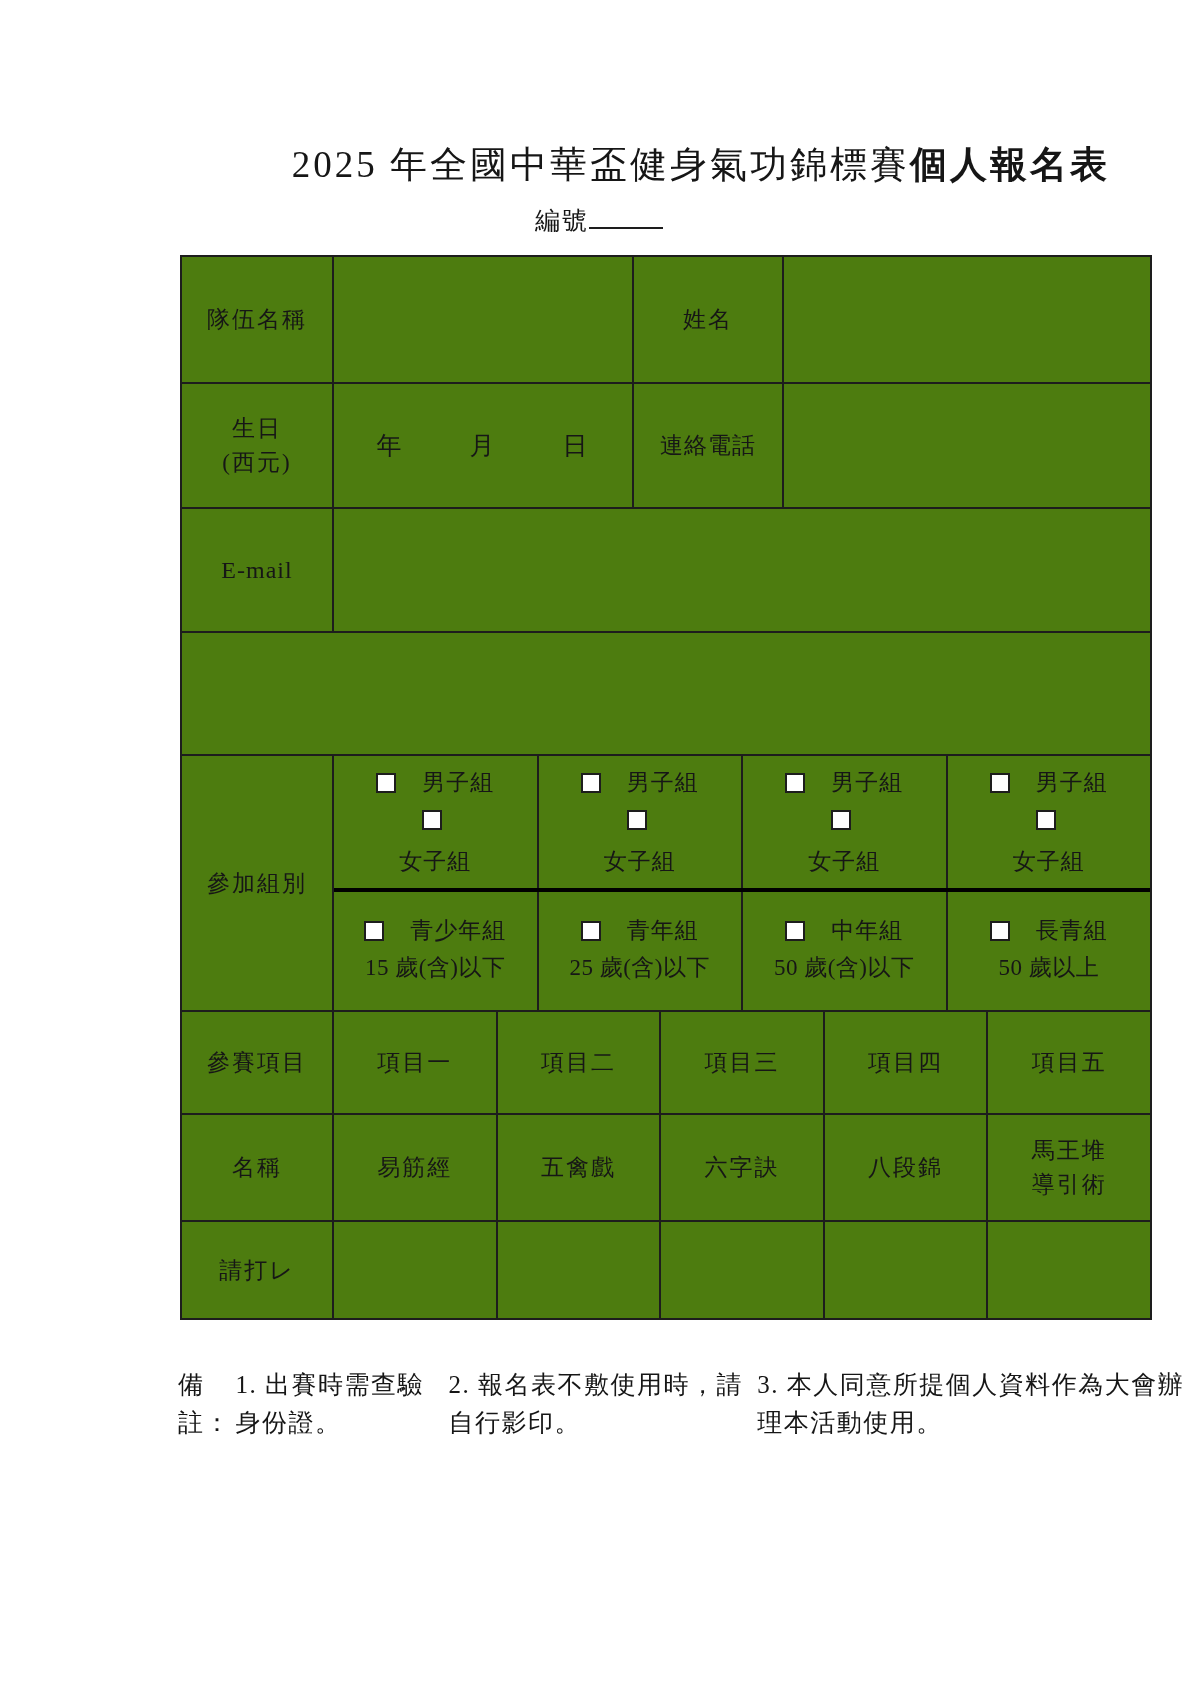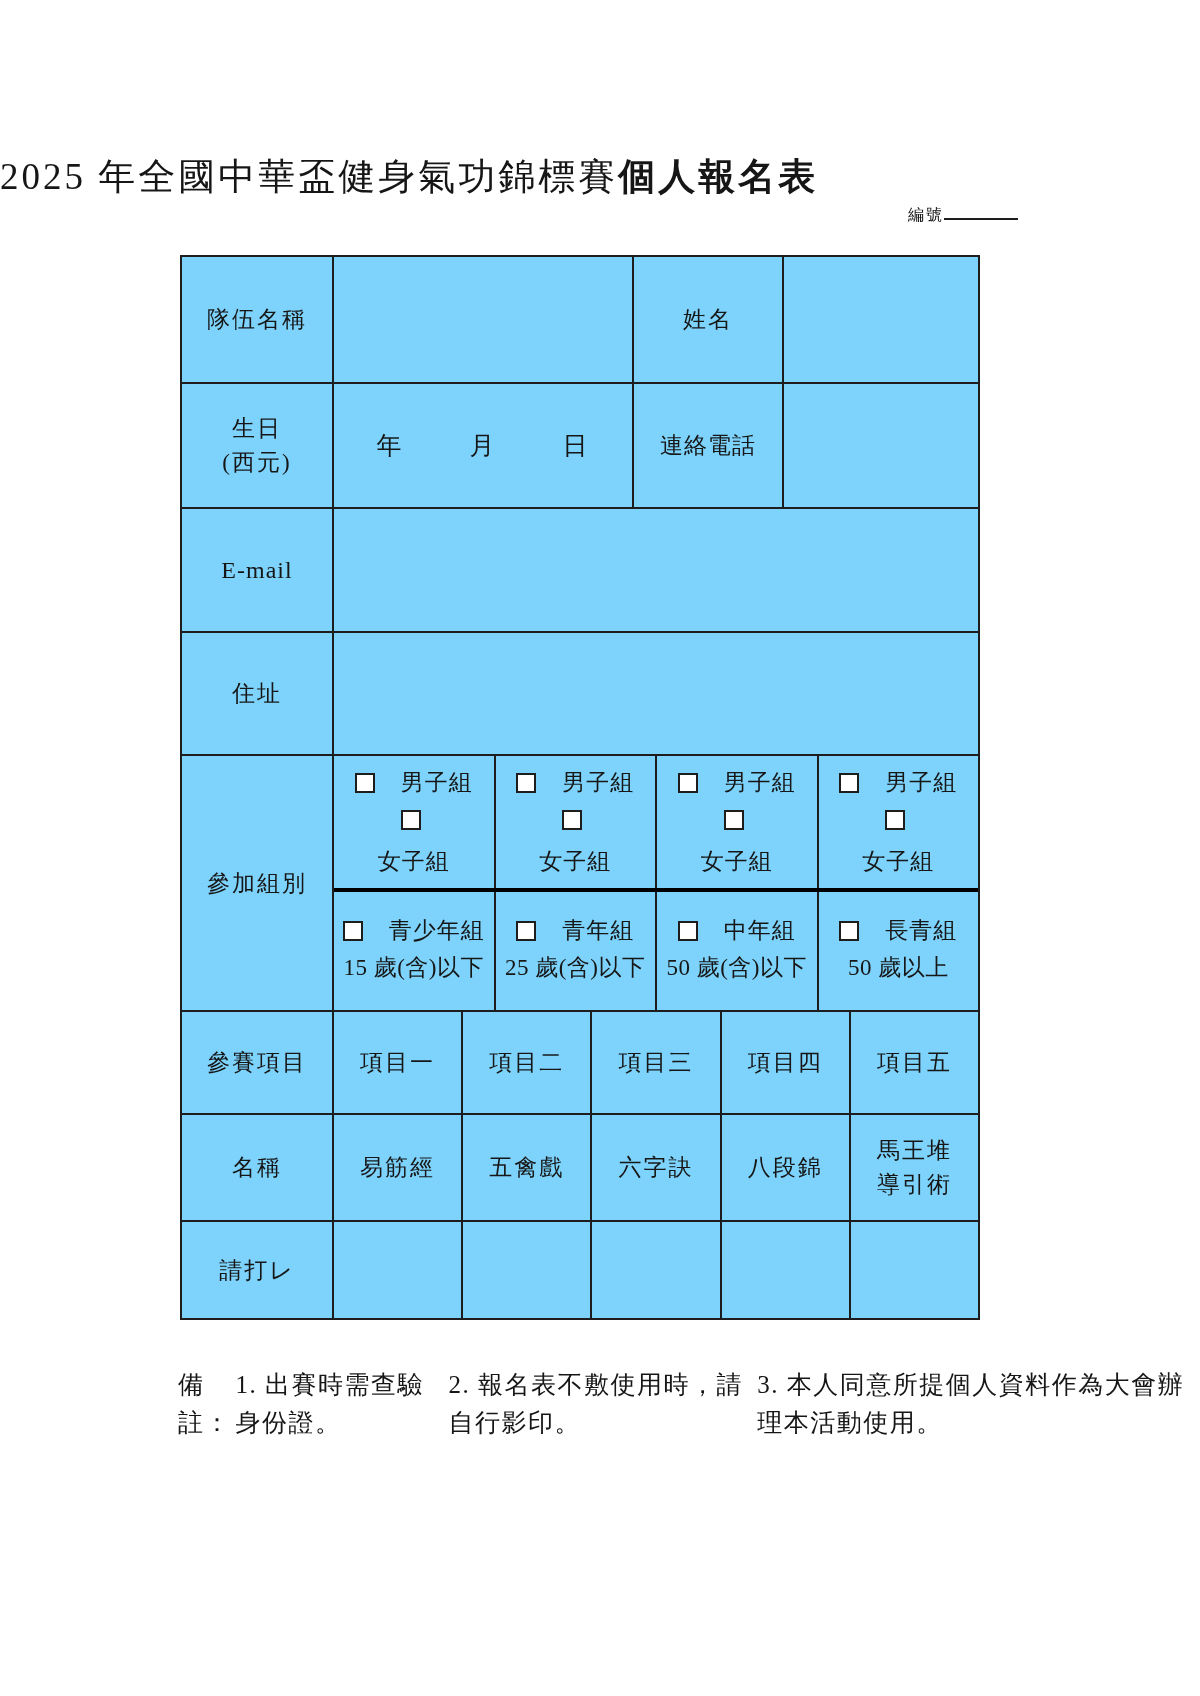--- a/index.html
+++ b/index.html
@@ -6,39 +6,39 @@
   html,body { background:#ffffff; }
   .page {
     position:relative;
     width:1200px; height:1696px;
     background:#ffffff;
     color:#161616;
     font-family:"Liberation Serif","DejaVu Serif",serif;
     overflow:hidden;
   }
   .title {
-    position:absolute; top:152px; left:0; width:1110px;
-    text-align:left;
+    position:absolute; top:140px; left:0; width:1110px;
+    text-align:right;
     font-size:37px; font-weight:normal; letter-spacing:3px;
     white-space:nowrap;
   }
   .title .bold { font-weight:bold; }
   .serial {
     position:absolute; top:203px; left:180px; width:900px;
-    text-align:right; padding-right:62px;
-    font-size:16px; letter-spacing:2px;
+    text-align:center; padding-right:62px;
+    font-size:25px; letter-spacing:2px;
   }
   .serial-line {
     display:inline-block; width:74px; height:1.05em;
     border-bottom:2.5px solid #1d1d1d;
   }
   .tbl {
-    position:absolute; left:180px; top:255px; width:800px;
+    position:absolute; left:180px; top:255px; width:972px;
     border:2.5px solid #1d1d1d;
-    background:#7dd3fc;
+    background:#4d7c0f;
   }
   .row { display:flex; align-items:stretch; }
   .row + .row { border-top:2px solid #1d1d1d; }
   .cell {
     display:flex; flex-direction:column;
     align-items:center; justify-content:center;
     text-align:center;
     font-size:23px; letter-spacing:2px;
   }
   .cell + .cell, .subgrid { border-left:2px solid #1d1d1d; }
@@ -110,23 +110,20 @@
     </div>
 
     <div class="row" style="height:124px">
       <div class="cell c-label">
           <span class="email-label">E-mail</span>
         </div>
       <div class="cell c-flex"></div>
     </div>
 
     <div class="row" style="height:123px">
-      <div class="cell c-label">
-          <span>住址</span>
-        </div>
       <div class="cell c-flex"></div>
     </div>
 
     <div class="row">
       <div class="cell c-label">
           <span>參加組別</span>
         </div>
       <div class="subgrid">
         <div class="subrow" style="height:132px">
           <div class="cell">

